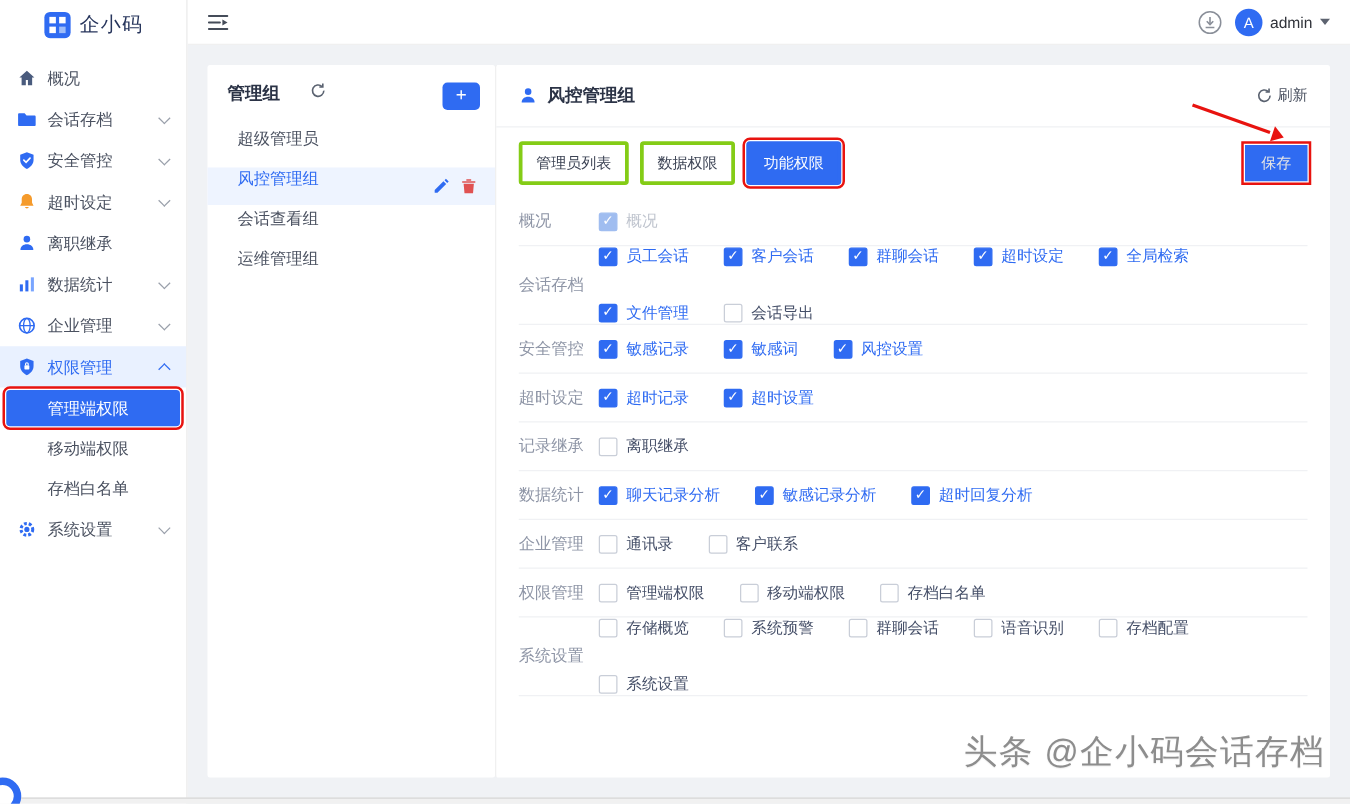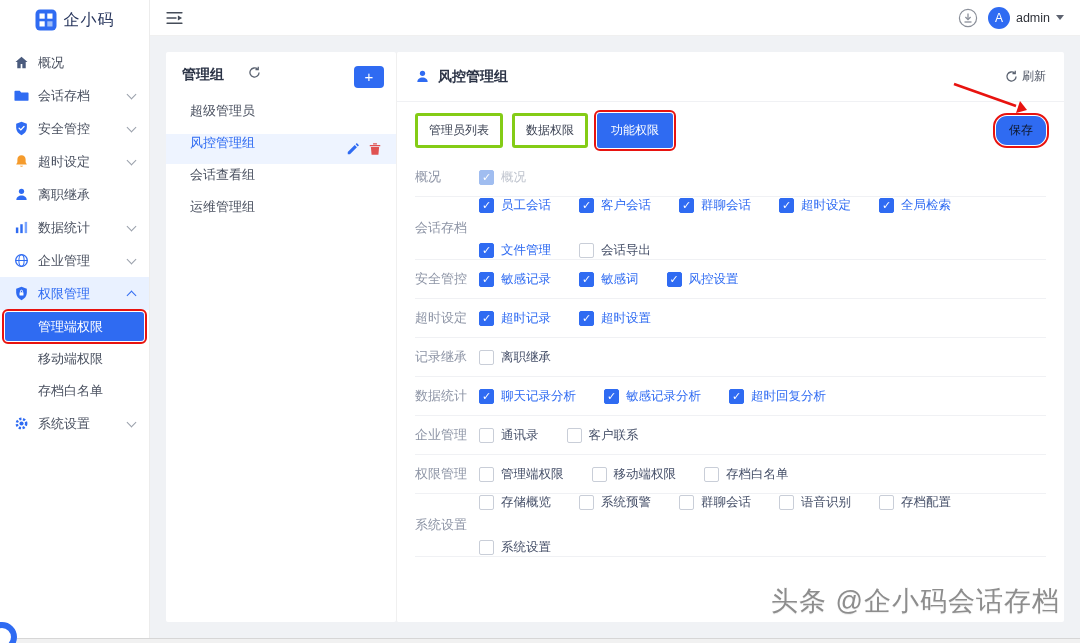--- a/index.html
+++ b/index.html
@@ -59,22 +59,22 @@
                  border-bottom:1px solid #f0f1f4}
   .detail-title{font-weight:bold;font-size:14px;color:#2b3346}
   .refresh-link{margin-left:auto;display:flex;gap:4px;align-items:center;font-size:12px;
                 color:#4a5160;cursor:pointer}
   .tabs-row{display:flex;align-items:center;justify-content:space-between;padding:11px 18px 10px}
   .tabs{display:flex;align-items:center}
   .tab{font-size:12px;padding:6px 11px;border:3px solid #84cc16;background:#fff;color:#3c4354;
        border-radius:3px;margin-right:9px;cursor:pointer;font-family:inherit}
   .tab.active{background:#2f6bf2;border-color:#2f6bf2;color:#fff;outline:2px solid #e8130f;
               outline-offset:1px}
-  .save-btn{font-size:12px;padding:6px 13px;background:#2f6bf2;color:#0f172a;border:none;
-            border-radius:11px;outline:2px solid #e8130f;outline-offset:1px;cursor:pointer;
+  .save-btn{font-size:12px;padding:6px 13px;background:#2f6bf2;color:#e5e5e5;border:none;
+            border-radius:0;outline:2px solid #e8130f;outline-offset:1px;cursor:pointer;
             font-family:inherit}
   .save-arrow{position:absolute;top:28px;right:26px;pointer-events:none}
 
   #perm-rows{margin:0 18px}
   .perm-row{display:flex;align-items:center;min-height:39px;border-bottom:1px solid #f0f1f4}
   .perm-cat{width:64px;flex:none;color:#8e95a6}
   .perm-opts{display:flex;gap:28px;align-items:center;flex-wrap:wrap}
   .opt{display:inline-flex;align-items:center;gap:7px;cursor:pointer;font-size:12.5px}
   .cb{width:15px;height:15px;border:1px solid #c9ced8;border-radius:2px;background:#fff;
       display:inline-flex;align-items:center;justify-content:center;flex:none}

